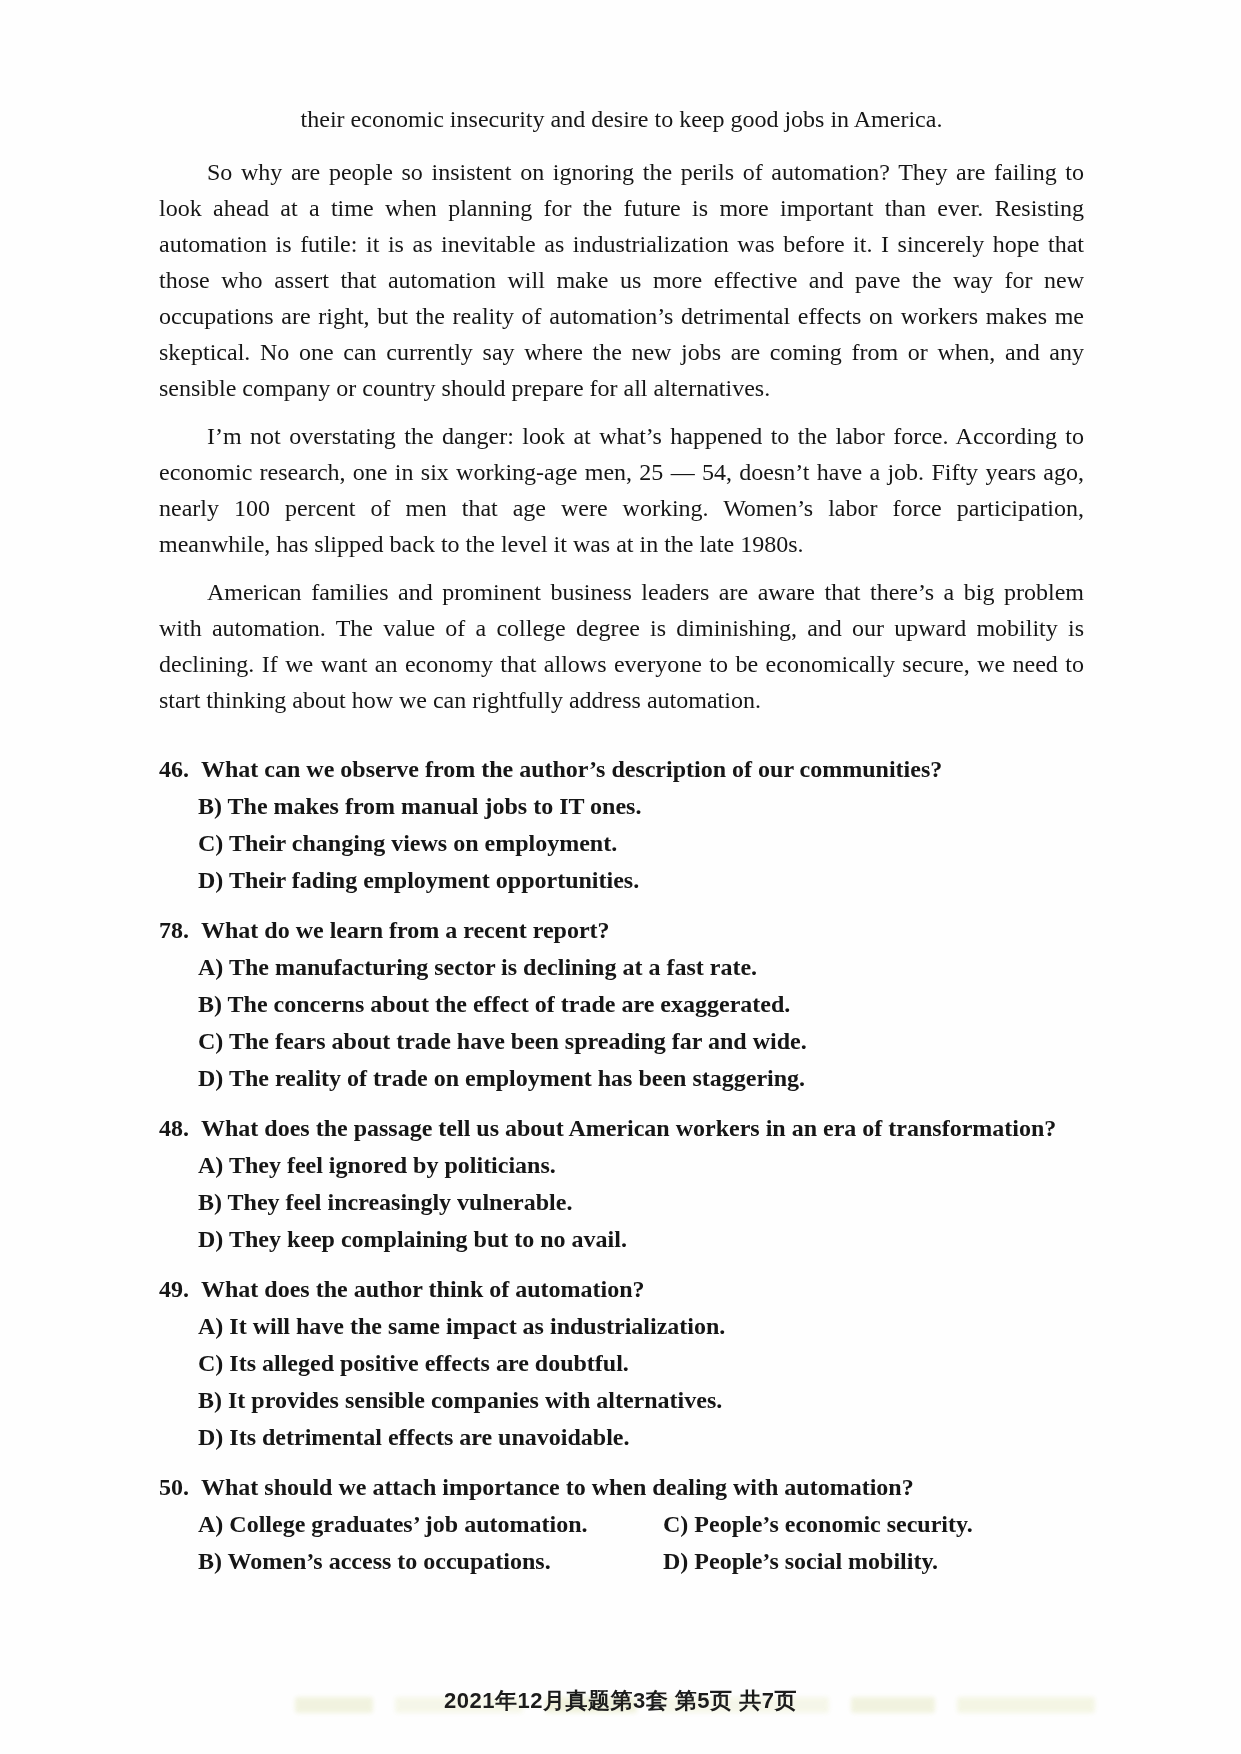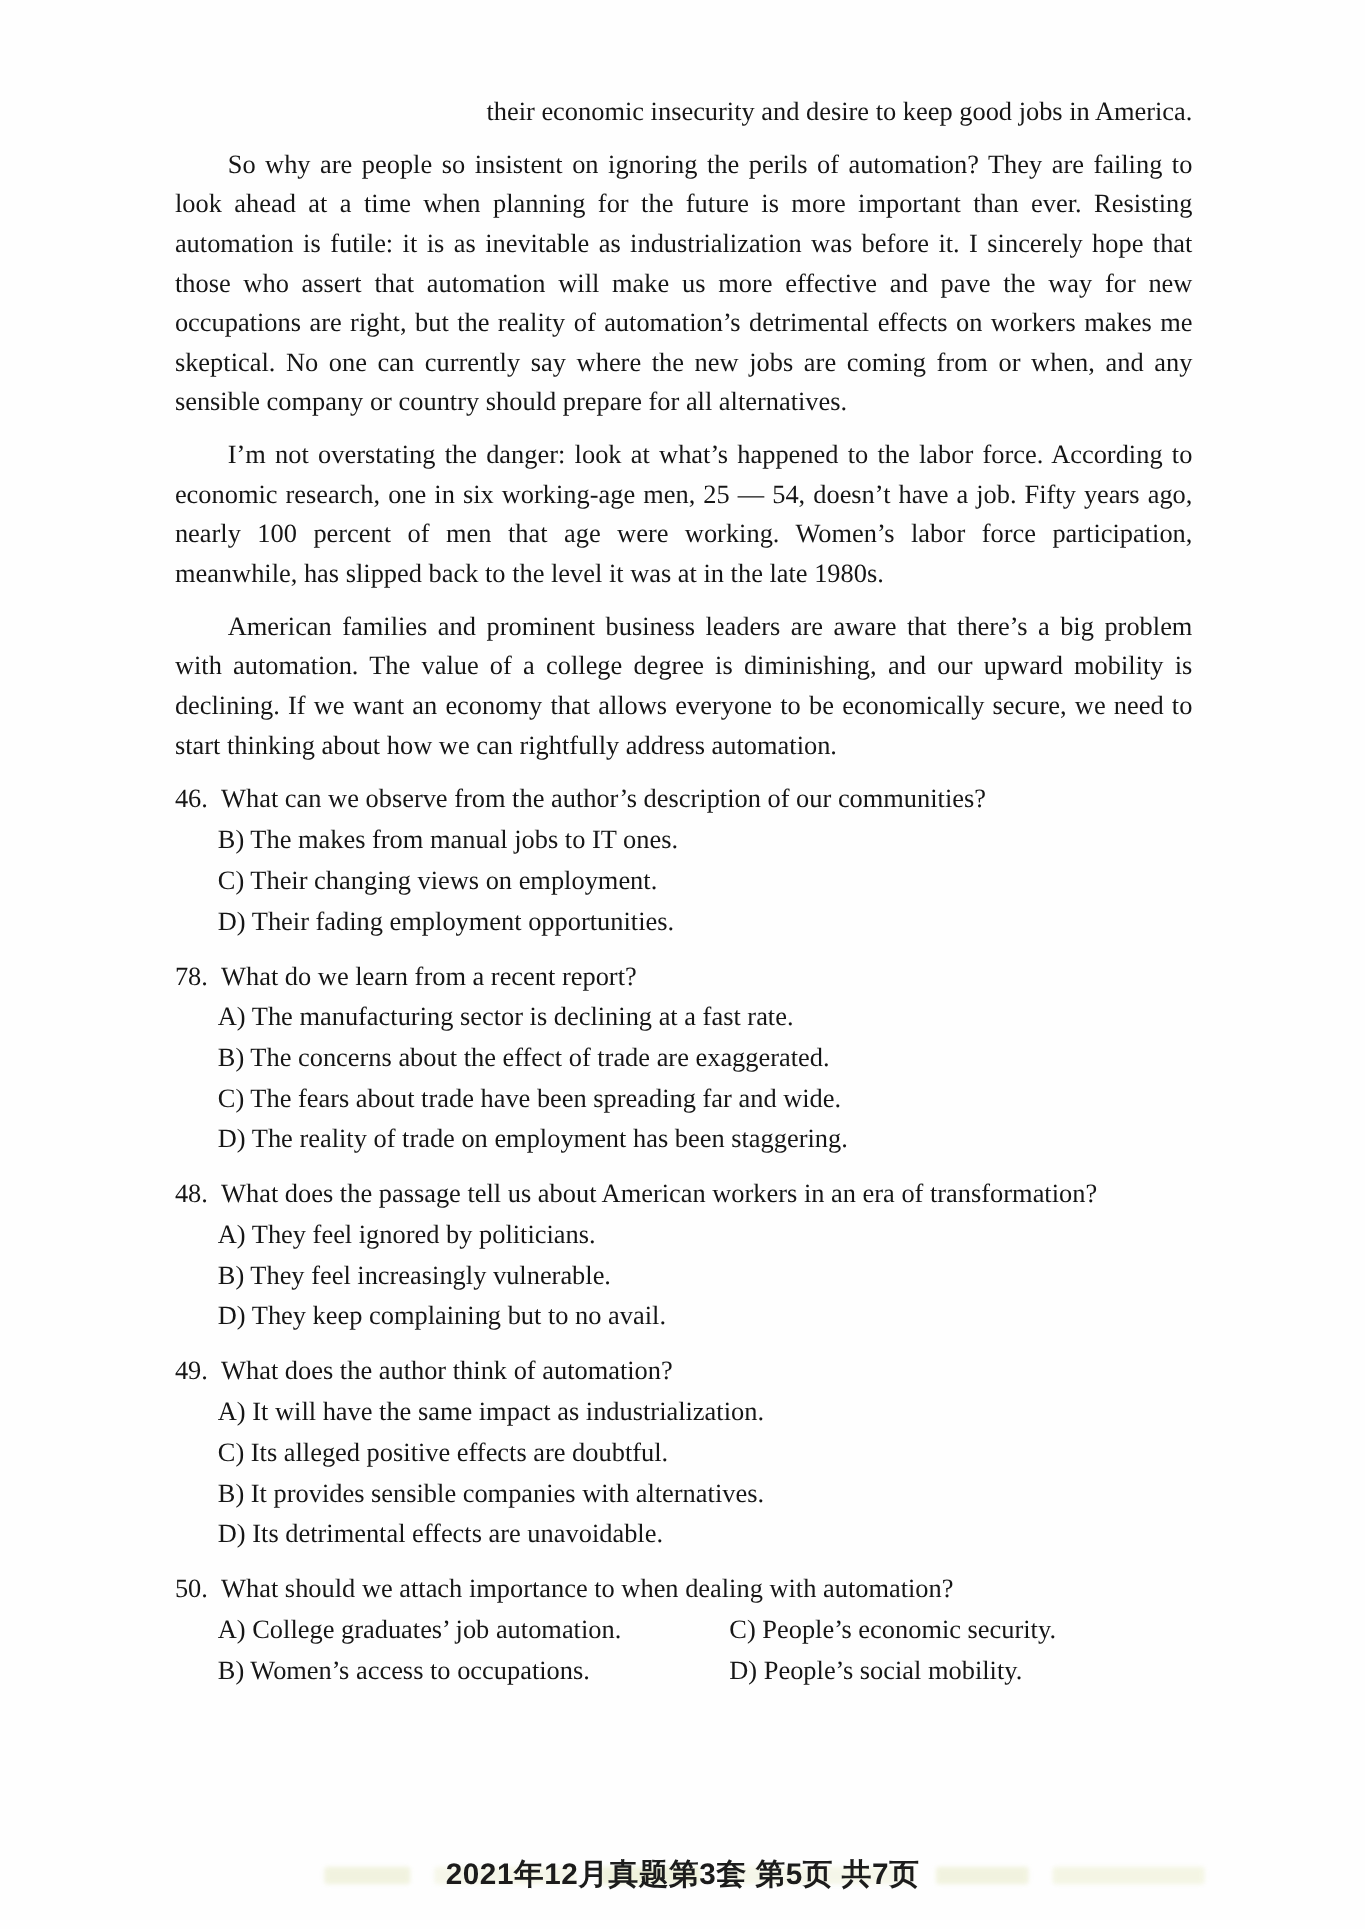--- a/index.html
+++ b/index.html
@@ -18,25 +18,25 @@
     width: 925px;
   }
   .para {
     font-size: 24px;
     line-height: 36px;
     text-align: justify;
     text-indent: 48px;
     margin: 12px 0 0 0;
   }
   .para.cont {
-    margin: 0;
+    margin: 17px;
     text-indent: 0;
-    text-align: right;
+    text-align: center;
   }
-  .questions { margin-top: 13px; }
+  .questions { margin-top: 33px; font-weight: bold; }
   .question { font-size: 24px; line-height: 37px; }
   .question + .question { margin-top: 13px; }
   .q-head { display: flex; }
   .q-num { flex: 0 0 42px; }
   .q-text { flex: 1; }
   .option { margin-left: 39px; }
   .opt-row { display: flex; margin-left: 39px; }
   .opt-cell-left { flex: 0 0 465px; }
   .opt-cell-right { flex: 1; }
   .watermark {
@@ -55,21 +55,21 @@
   .wm-4 { width: 170px; background: #eff1d8; }
   .wm-5 { width: 84px;  background: #e7eac6; }
   .wm-6 { width: 138px; background: #ecefd0; }
   .footer {
     position: absolute;
     top: 1686px; left: 0;
     width: 100%;
     text-align: center;
     font-family: "Liberation Sans", "DejaVu Sans", sans-serif;
     font-weight: 700;
-    font-size: 27px;
+    font-size: 22px;
     color: #1c1c1c;
     letter-spacing: 0.5px;
   }
 </style>
 </head>
 <body>
 
 <div class="page">
   <div class="content">
 

